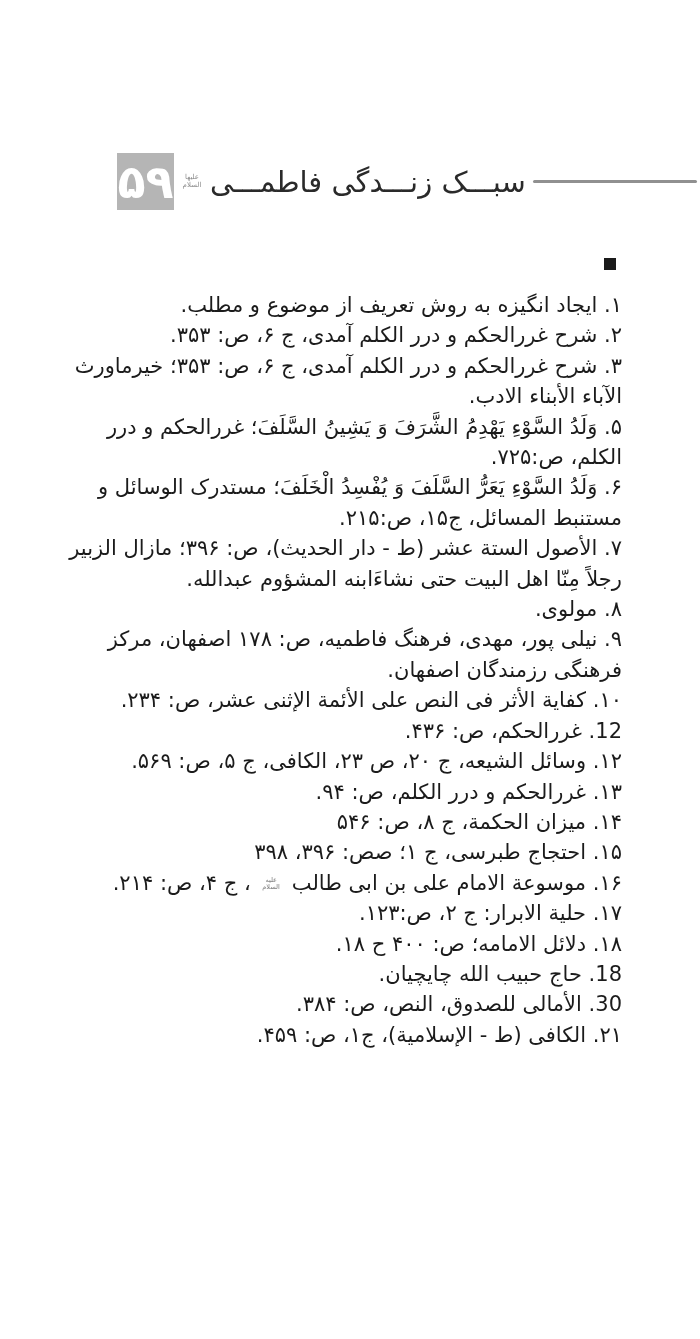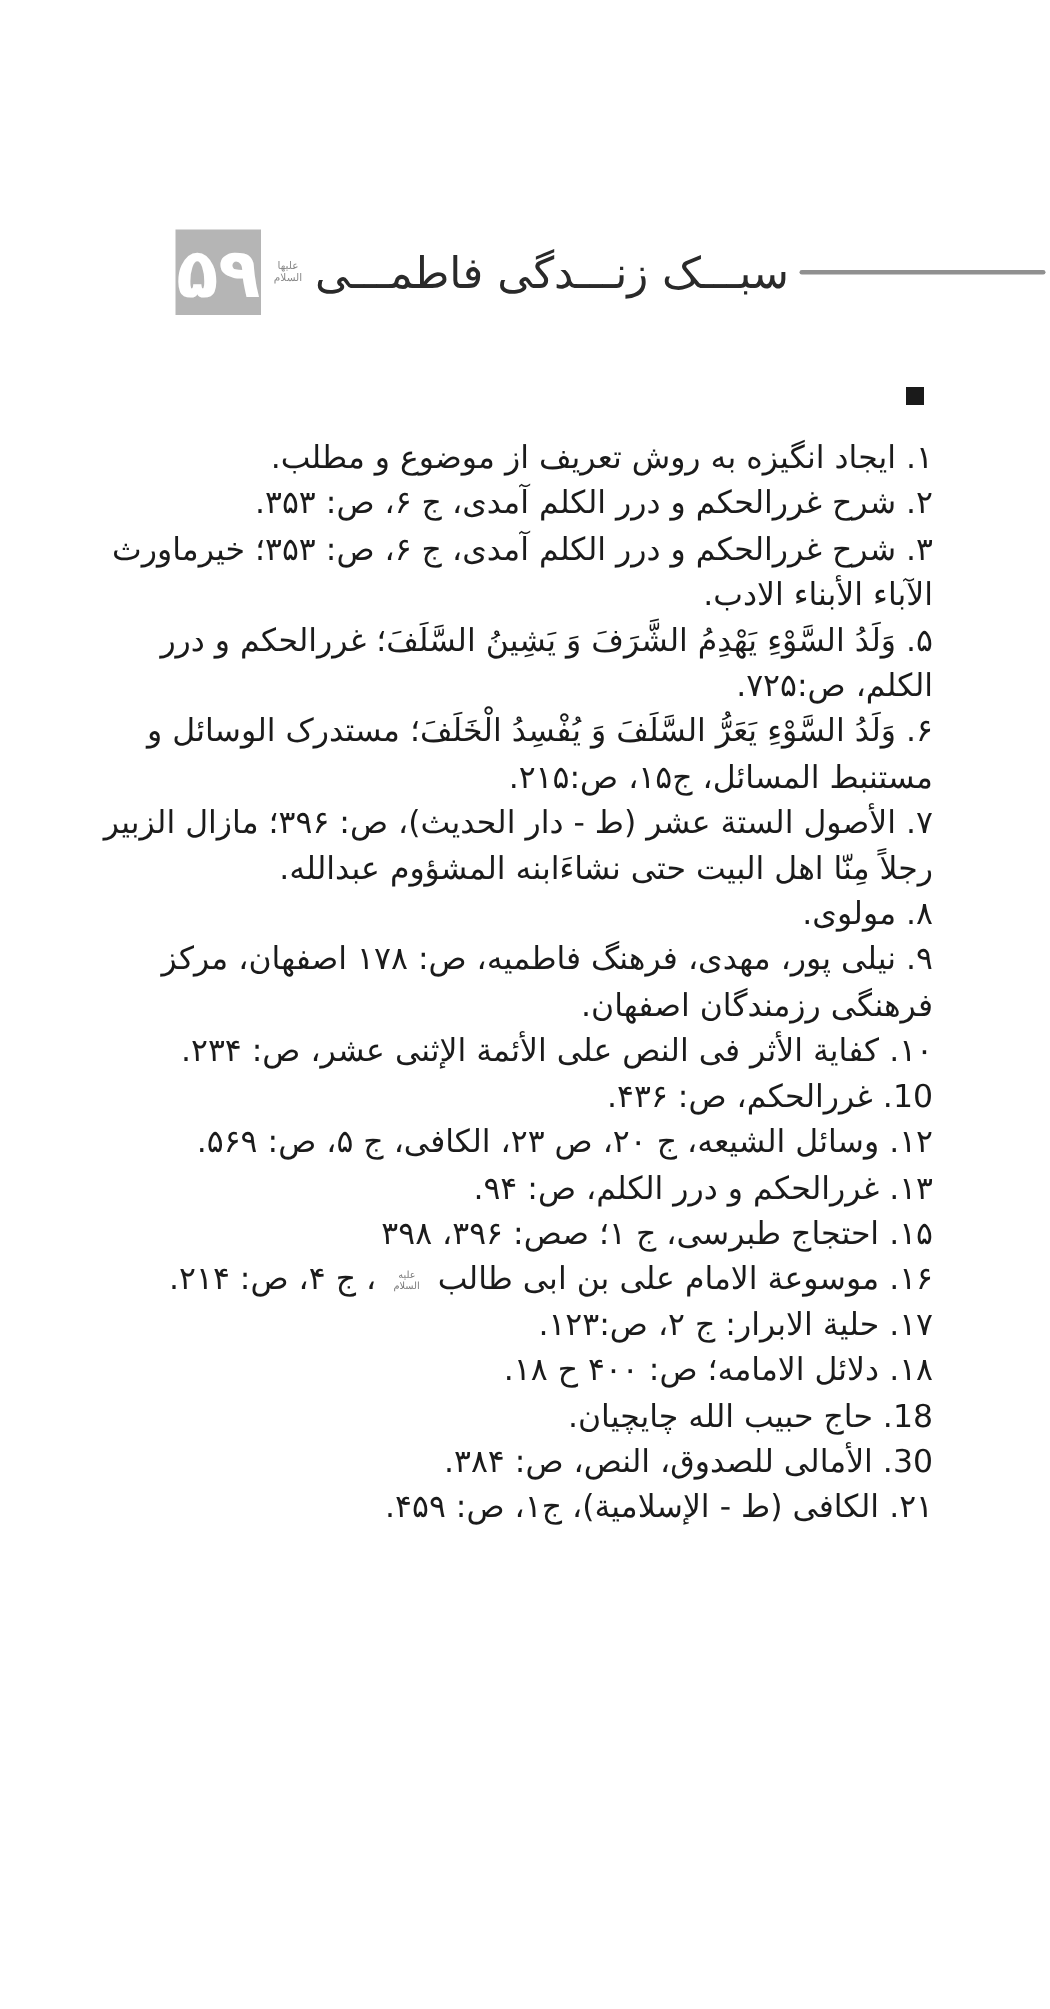--- a/index.html
+++ b/index.html
@@ -69,23 +69,24 @@
   <div class="notes">
       <div class="note"><span class="note-num">۱. </span>ایجاد انگیزه به روش تعریف از موضوع و مطلب.</div>
       <div class="note"><span class="note-num">۲. </span>شرح غررالحکم و درر الکلم آمدی، ج ۶، ص: ۳۵۳.</div>
       <div class="note"><span class="note-num">۳. </span>شرح غررالحکم و درر الکلم آمدی، ج ۶، ص: ۳۵۳؛ خیرماورث الآباء الأبناء الادب.</div>
       <div class="note"><span class="note-num">۵. </span>وَلَدُ السَّوْءِ يَهْدِمُ الشَّرَفَ وَ يَشِينُ السَّلَفَ؛ غررالحکم و درر الکلم، ص:۷۲۵.</div>
       <div class="note"><span class="note-num">۶. </span>وَلَدُ السَّوْءِ يَعَرُّ السَّلَفَ وَ يُفْسِدُ الْخَلَفَ؛ مستدرک الوسائل و مستنبط المسائل، ج۱۵، ص:۲۱۵.</div>
       <div class="note"><span class="note-num">۷. </span>الأصول الستة عشر (ط - دار الحدیث)، ص: ۳۹۶؛ مازال الزبیر رجلاً مِنّا اهل البیت حتی نشاءَابنه المشؤوم عبدالله.</div>
       <div class="note"><span class="note-num">۸. </span>مولوی.</div>
       <div class="note"><span class="note-num">۹. </span>نیلی پور، مهدی، فرهنگ فاطمیه، ص: ۱۷۸ اصفهان، مرکز فرهنگی رزمندگان اصفهان.</div>
       <div class="note"><span class="note-num">۱۰. </span>کفایة الأثر فی النص علی الأئمة الإثنی عشر، ص: ۲۳۴.</div>
-      <div class="note"><span class="note-num">10. </span>غررالحکم، ص: ۴۳۶.</div>
+      <div class="note"><span class="note-num">12. </span>غررالحکم، ص: ۴۳۶.</div>
       <div class="note"><span class="note-num">۱۲. </span>وسائل الشیعه، ج ۲۰، ص ۲۳، الکافی، ج ۵، ص: ۵۶۹.</div>
       <div class="note"><span class="note-num">۱۳. </span>غررالحکم و درر الکلم، ص: ۹۴.</div>
+      <div class="note"><span class="note-num">۱۴. </span>میزان الحکمة، ج ۸، ص: ۵۴۶</div>
       <div class="note"><span class="note-num">۱۵. </span>احتجاج طبرسی، ج ۱؛ صص: ۳۹۶، ۳۹۸</div>
       <div class="note"><span class="note-num">۱۶. </span>موسوعة الامام علی بن ابی طالب<span class="inline-honorific">علیه السلام</span>، ج ۴، ص: ۲۱۴.</div>
       <div class="note"><span class="note-num">۱۷. </span>حلیة الابرار: ج ۲، ص:۱۲۳.</div>
       <div class="note"><span class="note-num">۱۸. </span>دلائل الامامه؛ ص: ۴۰۰ ح ۱۸.</div>
       <div class="note"><span class="note-num">18. </span>حاج حبیب الله چایچیان.</div>
       <div class="note"><span class="note-num">30. </span>الأمالی للصدوق، النص، ص: ۳۸۴.</div>
       <div class="note"><span class="note-num">۲۱. </span>الکافی (ط - الإسلامیة)، ج۱، ص: ۴۵۹.</div>
     </div>
 
 </div>

